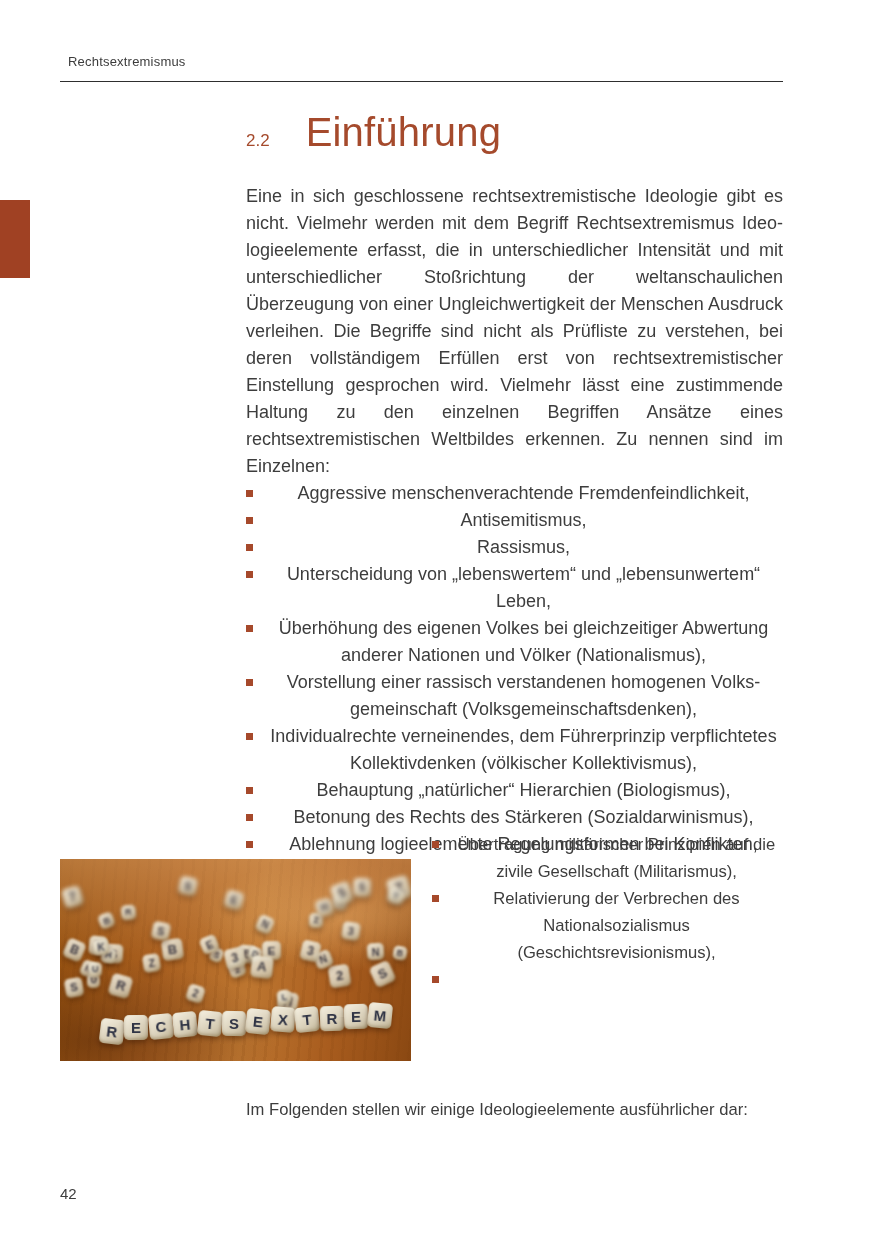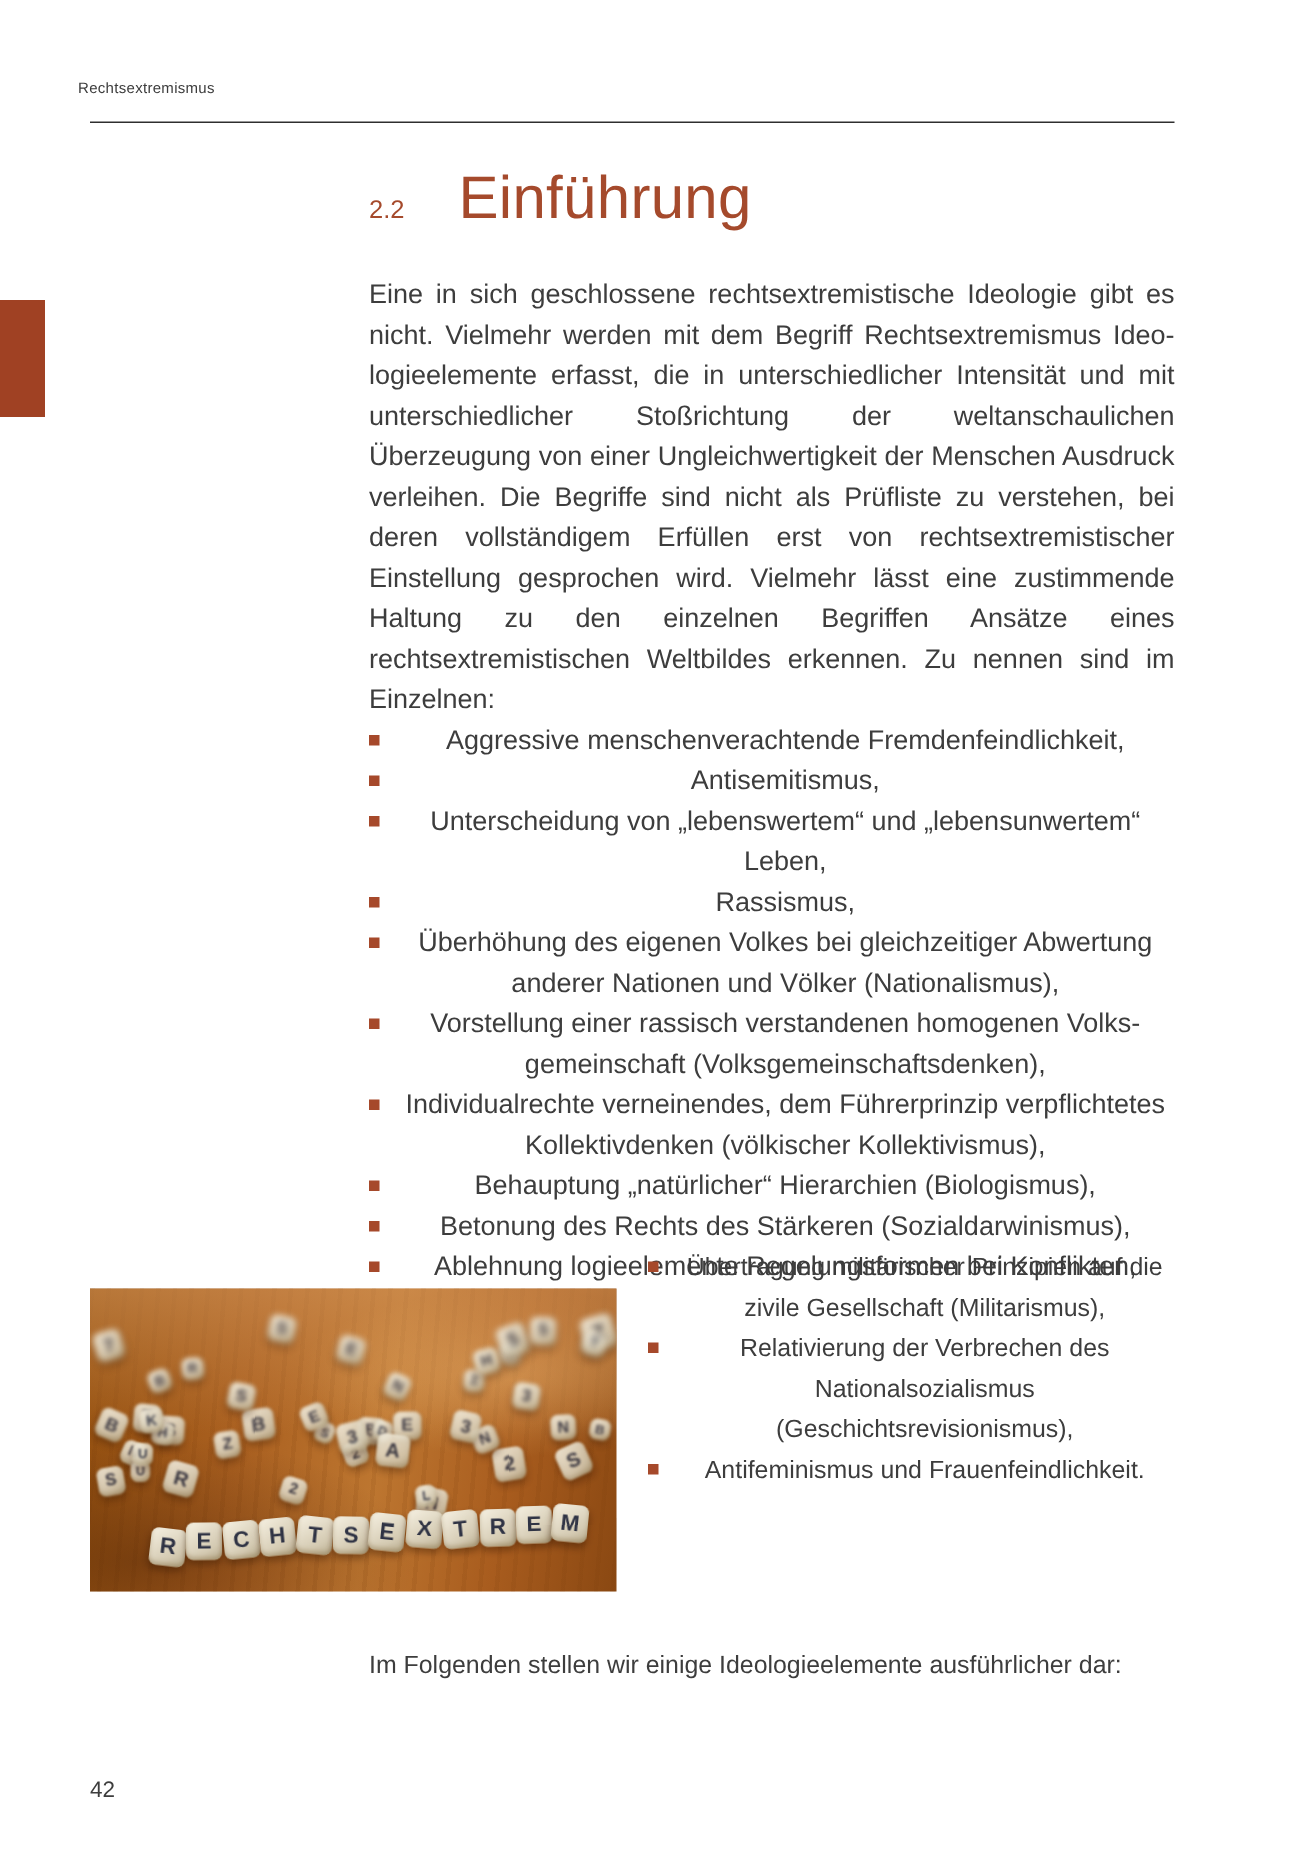--- a/index.html
+++ b/index.html
@@ -1,21 +1,21 @@
 <!DOCTYPE html>
 <html><head>
 <meta charset="utf-8">
 <style>
   html,body{margin:0;padding:0;background:#ffffff;}
   .page{
     position:relative;width:875px;height:1241px;background:#ffffff;
     font-family:"Liberation Sans",sans-serif;overflow:hidden;
   }
   .header-label{
-    position:absolute;left:52px;top:54px;font-size:10px;color:#3c3c3c;letter-spacing:.2px;
+    position:absolute;left:68px;top:54px;font-size:13px;color:#3c3c3c;letter-spacing:.2px;
   }
   .header-rule{
     position:absolute;left:60px;top:81px;width:723px;height:0;border-top:1.6px solid #2e2e2e;
   }
   .edge-tab{
     position:absolute;left:0;top:200px;width:30px;height:78px;background:#a04123;
   }
   .heading{
     position:absolute;left:246px;top:110px;display:flex;align-items:baseline;color:#a54a2c;
   }
@@ -72,36 +72,36 @@
   <div class="heading">
     <span class="num">2.2</span>
     <span class="title">Einführung</span>
   </div>
 
   <div class="bodycol">
     <p>Eine in sich geschlossene rechtsextremistische Ideologie gibt es nicht. Vielmehr werden mit dem Begriff Rechtsextremismus Ideo­logieelemente erfasst, die in unterschiedlicher Intensität und mit unterschiedlicher Stoßrichtung der weltanschaulichen Überzeugung von einer Ungleichwertigkeit der Menschen Ausdruck verleihen. Die Begriffe sind nicht als Prüfliste zu verstehen, bei deren vollständigem Erfüllen erst von rechtsextremistischer Einstellung gesprochen wird. Vielmehr lässt eine zustimmende Haltung zu den einzelnen Begriffen Ansätze eines rechtsextremistischen Weltbildes erkennen. Zu nennen sind im Einzelnen:</p>
     <ul class="blist">
       <li><span class="sq"></span><span>Aggressive menschenverachtende Fremdenfeindlichkeit,</span></li>
       <li><span class="sq"></span><span>Antisemitismus,</span></li>
+      <li><span class="sq"></span><span>Rassismus,</span></li>
       <li><span class="sq"></span><span>Unterscheidung von „lebenswertem“ und „lebensunwertem“ Leben,</span></li>
-      <li><span class="sq"></span><span>Rassismus,</span></li>
       <li><span class="sq"></span><span>Überhöhung des eigenen Volkes bei gleichzeitiger Abwertung anderer Nationen und Völker (Nationalismus),</span></li>
       <li><span class="sq"></span><span>Vorstellung einer rassisch verstandenen homogenen Volks­gemeinschaft (Volksgemeinschaftsdenken),</span></li>
       <li><span class="sq"></span><span>Individualrechte verneinendes, dem Führerprinzip verpflichtetes Kollektivdenken (völkischer Kollektivismus),</span></li>
       <li><span class="sq"></span><span>Behauptung „natürlicher“ Hierarchien (Biologismus),</span></li>
       <li><span class="sq"></span><span>Betonung des Rechts des Stärkeren (Sozialdarwinismus),</span></li>
       <li><span class="sq"></span><span>Ablehnung logieelemente Regelungsformen bei Konflikten,</span></li>
     </ul>
   </div>
 
   <div class="sidecol">
     <ul class="blist">
       <li><span class="sq"></span><span>Übertragung militärischer Prinzipien auf die zivile Gesellschaft (Militarismus),</span></li>
       <li><span class="sq"></span><span>Relativierung der Verbrechen des Nationalsozialismus (Geschichtsrevisionismus),</span></li>
-      <li><span class="sq"></span><span>Antifeminismus und Frauenfeindlichkeit.</span></li>
+      <li><span class="sq"></span></li>
     </ul>
   </div>
 
   <div class="photo" id="dice-photo">
     <div class="haze"></div>
     <div id="scatter-layer">
         <div class="die" style="width: 18.1159px; height: 18.4782px; left: 177.942px; top: 86.1905px; font-size: 11.2318px; transform: rotate(4.50788deg); filter: blur(1px); opacity: 0.9;">B</div>
         <div class="die" style="width: 18.3802px; height: 18.7478px; left: 28.5687px; top: 76.7217px; font-size: 11.3957px; transform: rotate(5.38683deg); filter: blur(1.2px); opacity: 0.9;">T</div>
         <div class="die" style="width: 17.8004px; height: 18.1564px; left: 282.049px; top: 63.237px; font-size: 11.0363px; transform: rotate(8.51038deg); filter: blur(1.5px); opacity: 0.9;">3</div>
         <div class="die" style="width: 14.6081px; height: 14.9003px; left: 61.2668px; top: 45.685px; font-size: 9.05705px; transform: rotate(-5.20412deg); filter: blur(1.8px); opacity: 0.9;">R</div>

